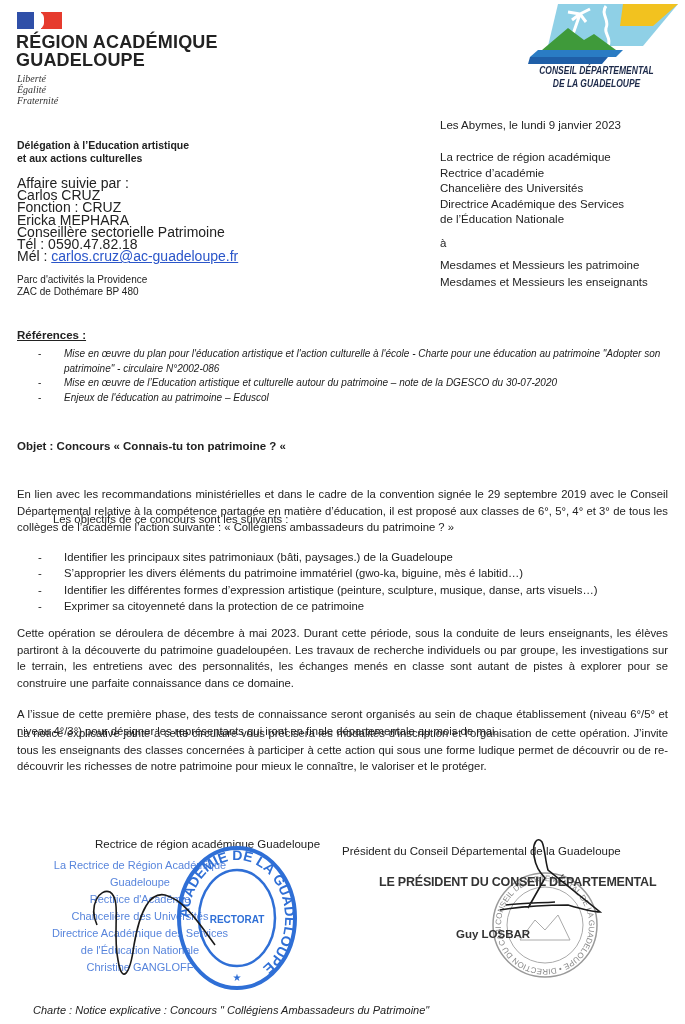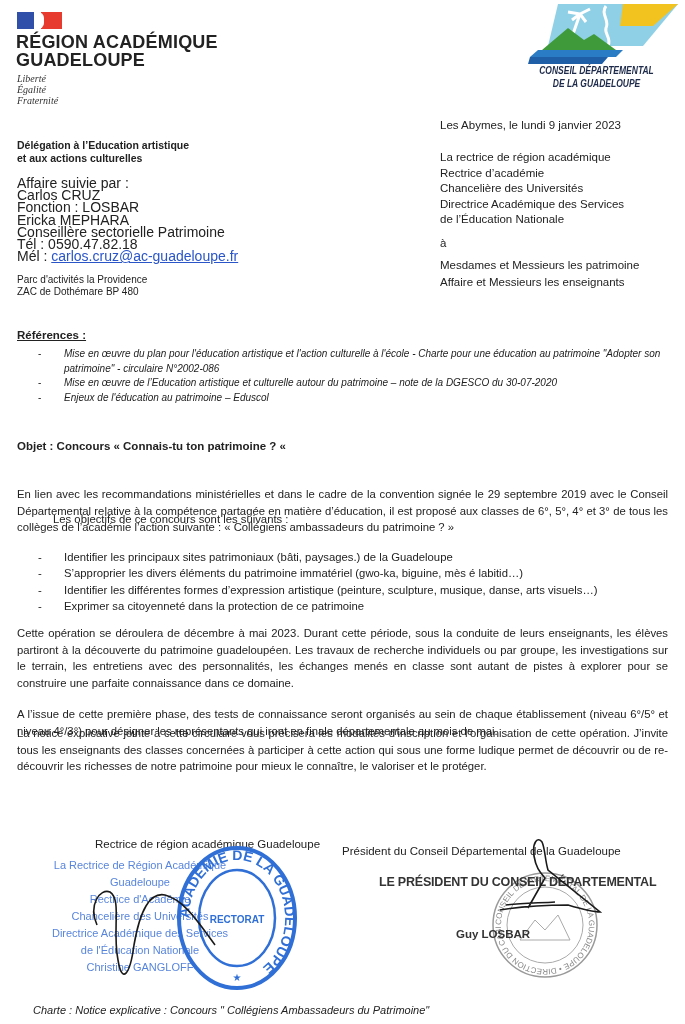--- a/index.html
+++ b/index.html
@@ -95,21 +95,21 @@
   <div>DE LA GUADELOUPE</div>
 </div>
 
 <div class="abs delegation">
   <div>Délégation à l’Education artistique</div>
   <div>et aux actions culturelles</div>
 </div>
 <div class="abs sender">
   <div>Affaire suivie par :</div>
   <div>Carlos CRUZ</div>
-  <div>Fonction : LOSBAR</div>
+  <div>Fonction : CRUZ</div>
   <div>Ericka MEPHARA</div>
   <div>Conseillère sectorielle Patrimoine</div>
   <div>Tél : 0590.47.82.18</div>
   <div><span>Mél : </span><a>carlos.cruz@ac-guadeloupe.fr</a></div>
 </div>
 <div class="abs address">
   <div>Parc d'activités la Providence</div>
   <div>ZAC de Dothémare BP 480</div>
 </div>
 
@@ -117,21 +117,21 @@
 <div class="abs recipient-from">
   <div>La rectrice de région académique</div>
   <div>Rectrice d’académie</div>
   <div>Chancelière des Universités</div>
   <div>Directrice Académique des Services</div>
   <div>de l’Éducation Nationale</div>
 </div>
 <div class="abs a-word">à</div>
 <div class="abs recipient-to">
   <div>Mesdames et Messieurs les patrimoine</div>
-  <div>Affaire et Messieurs les enseignants</div>
+  <div>Mesdames et Messieurs les enseignants</div>
 </div>
 
 <div class="abs refs-title">Références :</div>
 <div class="abs refs-list">
   <div class="item"><span class="dash">-</span><span>Mise en œuvre du plan pour l'éducation artistique et l'action culturelle à l'école - Charte pour une éducation au patrimoine "Adopter son patrimoine" - circulaire N°2002-086</span></div>
   <div class="item"><span class="dash">-</span><span>Mise en œuvre de l’Education artistique et culturelle autour du patrimoine – note de la DGESCO du 30-07-2020</span></div>
   <div class="item"><span class="dash">-</span><span>Enjeux de l'éducation au patrimoine – Eduscol</span></div>
 </div>
 
 <div class="abs objet">Objet :  Concours « Connais-tu ton patrimoine ? «</div>

